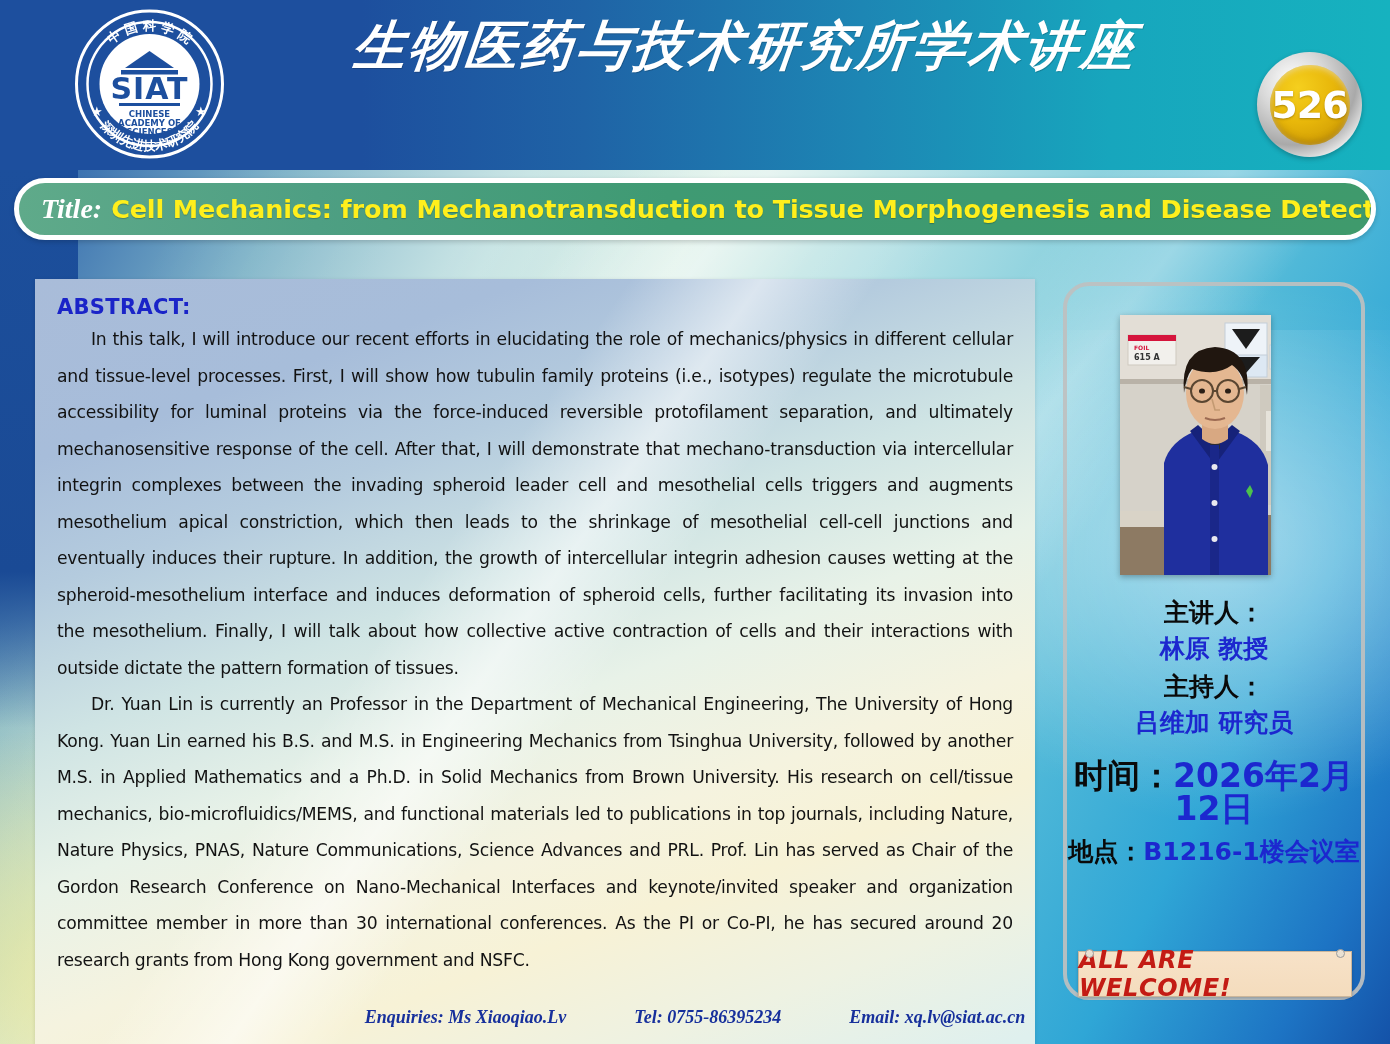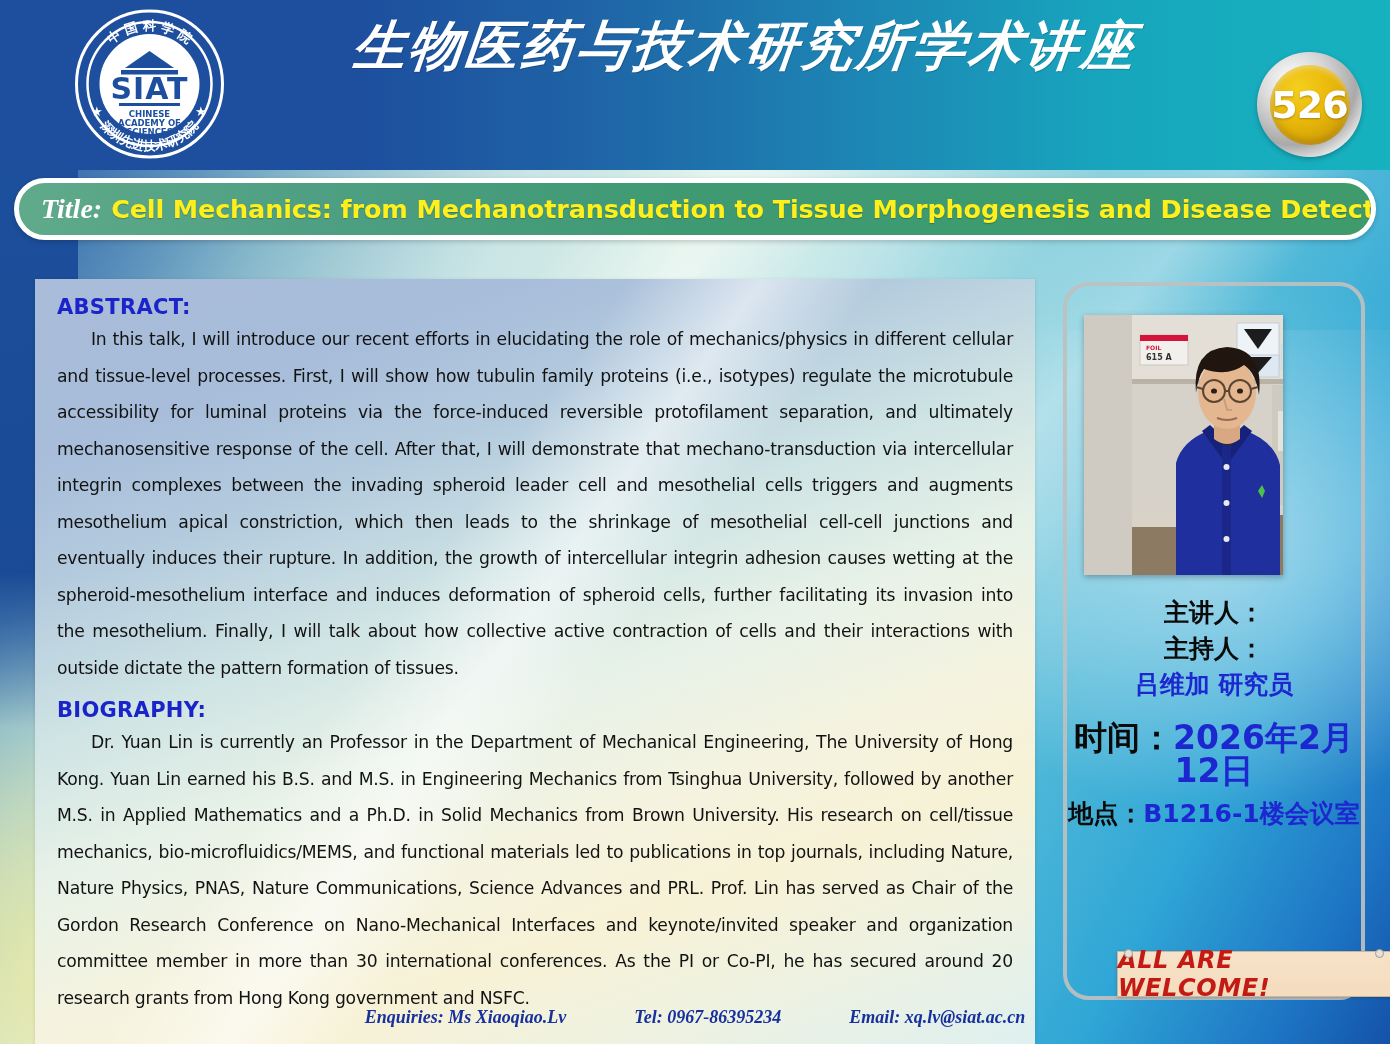--- a/index.html
+++ b/index.html
@@ -136,22 +136,22 @@
   }
   .body-text .indent{display:inline-block;width:34px;}
   .bio-head{margin-top:12px;}
 
   
   .right-panel{
     position:absolute;left:1063px;top:282px;width:302px;height:718px;z-index:4;
     border:4px solid rgba(190,192,192,.92);border-radius:26px;box-sizing:border-box;
   }
   .photo{
-    position:absolute;left:1084px;top:315px;width:151px;height:260px;z-index:5;
-    box-shadow:0 2px 6px rgba(0,0,0,.3);overflow:hidden;background:#cfcac2;padding-left:48px;
+    position:absolute;left:1120px;top:315px;width:151px;height:260px;z-index:5;
+    box-shadow:0 2px 6px rgba(0,0,0,.3);overflow:hidden;background:#cfcac2;
   }
   .photo svg{display:block;}
 
   .info{
     position:absolute;left:1068px;top:600px;width:292px;z-index:5;text-align:center;
   }
   .info div{
     font-family:"DejaVu Sans","Liberation Sans",sans-serif;
     font-weight:bold;line-height:1.0;
   }
@@ -163,21 +163,20 @@
   .row-when2{font-size:25px;margin-bottom:15px;}
   .row-where{font-size:25px;}
   .gap{height:11px;}
 
   .welcome{
     position:absolute;left:1078px;top:951px;width:272px;height:44px;z-index:6;
     background:linear-gradient(180deg,#f7e2c8 0%,#f4dcbd 100%);
     border:1px solid #cbb69b;
     display:flex;align-items:center;justify-content:center;
     box-shadow:0 1px 3px rgba(0,0,0,.2);
-    margin-left:39px;
   }
   .welcome span{
     font-family:"DejaVu Sans","Liberation Sans",sans-serif;
     font-style:italic;font-weight:bold;font-size:24px;color:#c31b14;letter-spacing:.6px;
   }
   .pin{position:absolute;width:7px;height:7px;border-radius:50%;border:1.6px solid #9a9a9a;background:#e9e0d2;top:-3px;z-index:7;}
 
   
   .footer{
     position:absolute;left:0;bottom:16px;width:1390px;z-index:6;
@@ -243,21 +242,20 @@
   </div>
 
   <div class="titlebar-wrap">
     <span class="title-label">Title:</span>
     <span class="title-text">Cell Mechanics: from Mechanotransduction to Tissue Morphogenesis and Disease Detection</span>
   </div>
 
   <div class="abstract-panel">
     <div class="sec-head">ABSTRACT:</div>
     <p class="body-text"><span class="indent"></span><span>In this talk, I will introduce our recent efforts in elucidating the role of mechanics/physics in different cellular and tissue-level processes. First, I will show how tubulin family proteins (i.e., isotypes) regulate the microtubule accessibility for luminal proteins via the force-induced reversible protofilament separation, and ultimately mechanosensitive response of the cell. After that, I will demonstrate that mechano-transduction via intercellular integrin complexes between the invading spheroid leader cell and mesothelial cells triggers and augments mesothelium apical constriction, which then leads to the shrinkage of mesothelial cell-cell junctions and eventually induces their rupture. In addition, the growth of intercellular integrin adhesion causes wetting at the spheroid-mesothelium interface and induces deformation of spheroid cells, further facilitating its invasion into the mesothelium. Finally, I will talk about how collective active contraction of cells and their interactions with outside dictate the pattern formation of tissues.</span></p>
-    <div class="sec-head bio-head">BIOGRAPHY:</div>
     <p class="body-text"><span class="indent"></span><span>Dr. Yuan Lin is currently an Professor in the Department of Mechanical Engineering, The University of Hong Kong. Yuan Lin earned his B.S. and M.S. in Engineering Mechanics from Tsinghua University, followed by another M.S. in Applied Mathematics and a Ph.D. in Solid Mechanics from Brown University. His research on cell/tissue mechanics, bio-microfluidics/MEMS, and functional materials led to publications in top journals, including Nature, Nature Physics, PNAS, Nature Communications, Science Advances and PRL. Prof. Lin has served as Chair of the Gordon Research Conference on Nano-Mechanical Interfaces and keynote/invited speaker and organization committee member in more than 30 international conferences. As the PI or Co-PI, he has secured around 20 research grants from Hong Kong government and NSFC.</span></p>
   </div>
 
   <div class="right-panel"></div>
 
   <div class="photo">
     <svg width="190" height="260" viewBox="0 0 190 260">
       <rect x="0" y="0" width="190" height="260" fill="#d6d2c9"></rect>
       <rect x="0" y="0" width="190" height="66" fill="#e3ded6"></rect>
       <rect x="8" y="20" width="48" height="30" fill="#f2f0ec" stroke="#cfc9bf"></rect>
@@ -299,32 +297,33 @@
       <line x1="119" y1="74" x2="126" y2="72" stroke="#5a4631" stroke-width="2"></line>
       <ellipse cx="82" cy="76" rx="3" ry="2.6" fill="#2a1f16"></ellipse>
       <ellipse cx="108" cy="76" rx="3" ry="2.6" fill="#2a1f16"></ellipse>
       <path d="M92,84 L95,95 L100,95" fill="none" stroke="#c39a72" stroke-width="1.6"></path>
       <path d="M85,103 Q95,107 105,103" fill="none" stroke="#9c6a52" stroke-width="2"></path>
     </svg>
   </div>
 
   <div class="info">
     <div class="row-role lbl-black">主讲人：</div>
+    <div class="row-name val-blue">林原 教授</div>
     <div class="row-role lbl-black">主持人：</div>
     <div class="row-name val-blue">吕维加  研究员</div>
     <div class="gap"></div>
     <div class="row-when"><span class="lbl-black">时间：</span><span class="val-blue">2026年2月12日</span></div>
     <div class="row-where"><span class="lbl-black">地点：</span><span class="val-blue">B1216-1楼会议室</span></div>
   </div>
 
   <div class="welcome">
     <div class="pin" style="left:6px;"></div>
     <div class="pin" style="right:6px;"></div>
     <span>ALL ARE WELCOME!</span>
   </div>
 
   <div class="footer">
     <span>Enquiries: Ms Xiaoqiao.Lv</span>
-    <span>Tel: 0967-86395234</span>
+    <span>Tel: 0755-86395234</span>
     <span>Email: xq.lv@siat.ac.cn</span>
   </div>
 
 </div>
 
 </body></html>

